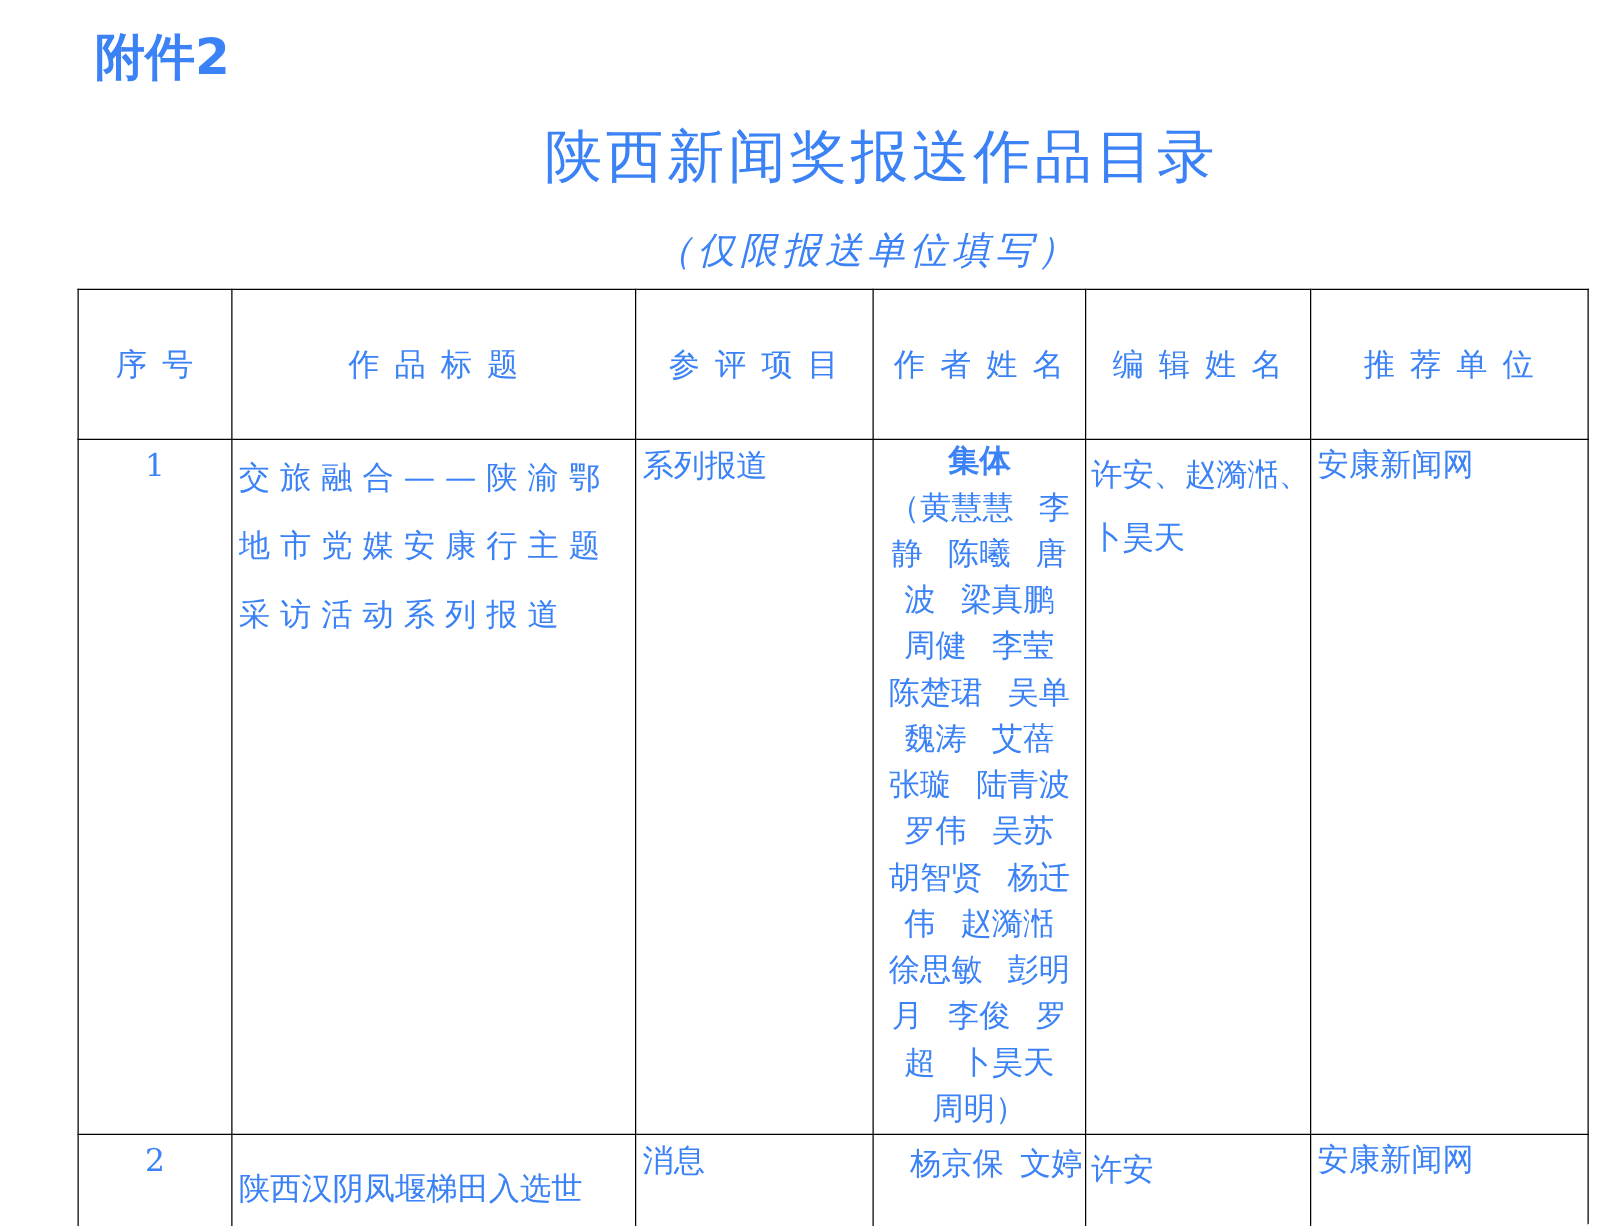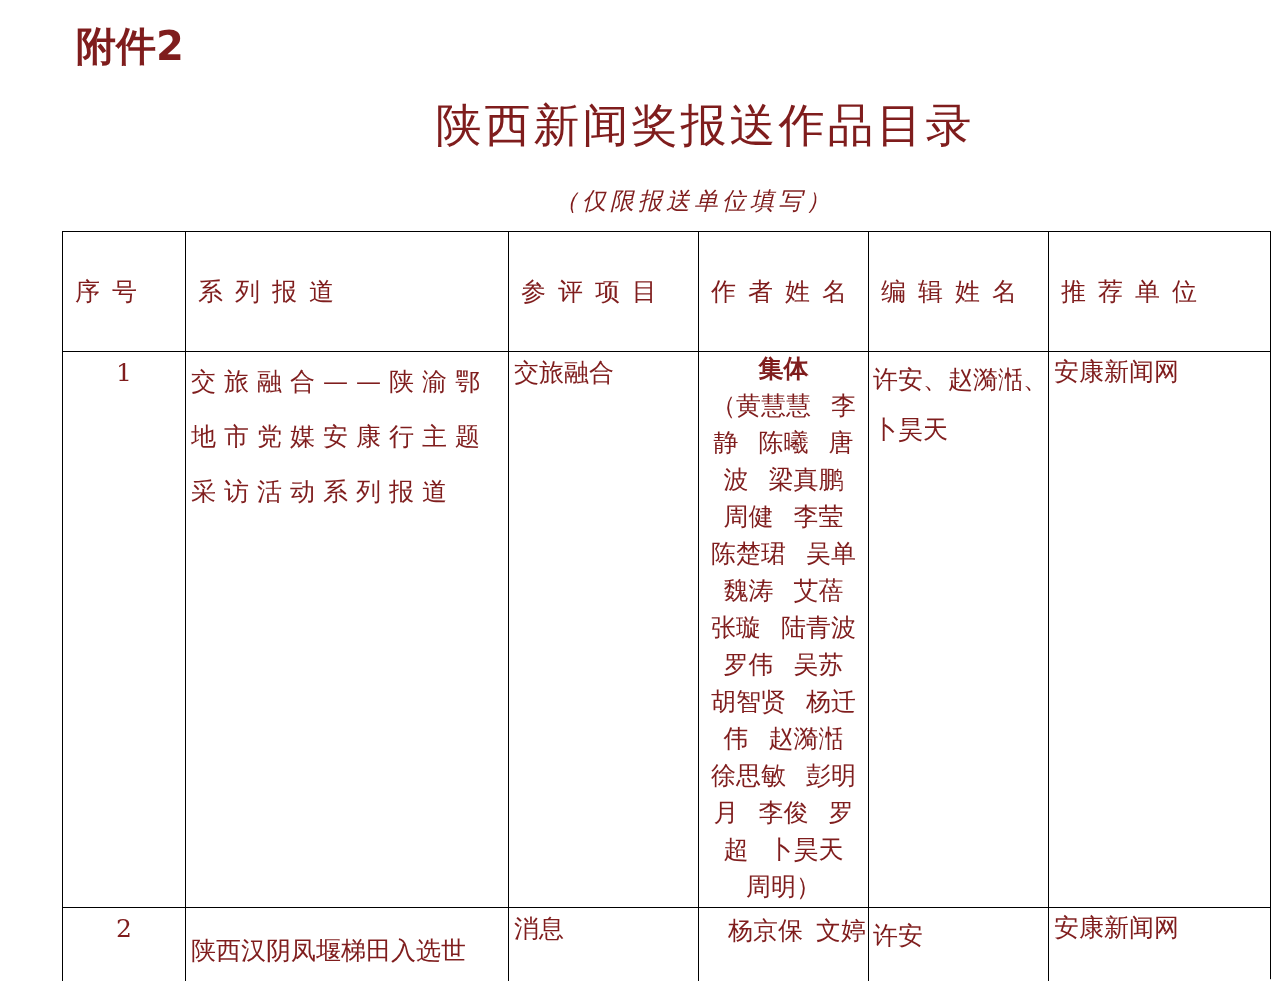--- a/index.html
+++ b/index.html
@@ -3,21 +3,21 @@
 <meta charset="utf-8">
 <style>
   html, body { margin: 0; padding: 0; background: #fff; }
   .page {
     position: relative;
     width: 1278px;
     height: 981px;
     background: #ffffff;
     overflow: hidden;
     font-family: "DejaVu Serif", "Liberation Serif", serif;
-    color: #7f1d1d;
+    color: #3b82f6;
     border-radius: 14px;
   }
   .attachment {
     position: absolute;
     left: 76px;
     top: 22px;
     font-family: "DejaVu Sans", "Liberation Sans", sans-serif;
     font-weight: 700;
     font-size: 40px;
     line-height: 48px;
@@ -37,21 +37,21 @@
   }
   .doc-subtitle {
     position: absolute;
     left: 62px;
     top: 184px;
     width: 1208px;
     padding-left: 56px;
     box-sizing: border-box;
     text-align: center;
     font-style: italic;
-    font-size: 24px;
+    font-size: 30px;
     line-height: 34px;
     letter-spacing: 4px;
   }
   table.catalog {
     position: absolute;
     left: 62px;
     top: 231px;
     width: 1208px;
     border-collapse: collapse;
     table-layout: fixed;
@@ -60,21 +60,21 @@
     border: 1.5px solid #000;
     font-weight: normal;
     font-size: 25px;
     vertical-align: top;
     overflow: hidden;
     box-sizing: border-box;
   }
   table.catalog thead th {
     height: 120px;
     vertical-align: middle;
-    text-align: left;
+    text-align: center;
     letter-spacing: 12px;
     padding-left: 12px;
   }
   tr.row-1 { height: 537px; }
   tr.row-2 { height: 76px; }
   tr.row-stub { height: 55px; }
   td.cell-num {
     text-align: center;
     font-size: 29px;
     padding-top: 6px;
@@ -136,32 +136,32 @@
       <col style="width:123px">
       <col style="width:323px">
       <col style="width:190px">
       <col style="width:170px">
       <col style="width:180px">
       <col style="width:222px">
     </colgroup>
     <thead>
       <tr>
         <th>序号</th>
-        <th>系列报道</th>
+        <th>作品标题</th>
         <th>参评项目</th>
         <th>作者姓名</th>
         <th>编辑姓名</th>
         <th>推荐单位</th>
       </tr>
     </thead>
     <tbody>
       <tr class="row-1">
         <td class="cell-num">1</td>
         <td class="cell-worktitle-1">交旅融合——陕渝鄂地市党媒安康行主题采访活动系列报道</td>
-        <td class="cell-category">交旅融合</td>
+        <td class="cell-category">系列报道</td>
         <td class="cell-authors">
           <div class="authors-label">集体</div>
           <div class="authors-names">（黄慧慧 李静 陈曦 唐波 梁真鹏 周健 李莹 陈楚珺 吴单 魏涛 艾蓓 张璇 陆青波 罗伟 吴苏 胡智贤 杨迁伟 赵漪湉 徐思敏 彭明月 李俊 罗超 卜昊天 周明）</div>
         </td>
         <td class="cell-editors">许安、赵漪湉、卜昊天</td>
         <td class="cell-unit">安康新闻网</td>
       </tr>
       <tr class="row-2">
         <td class="cell-num">2</td>
         <td class="cell-worktitle-2">陕西汉阴凤堰梯田入选世界灌溉工程遗产名录</td>

